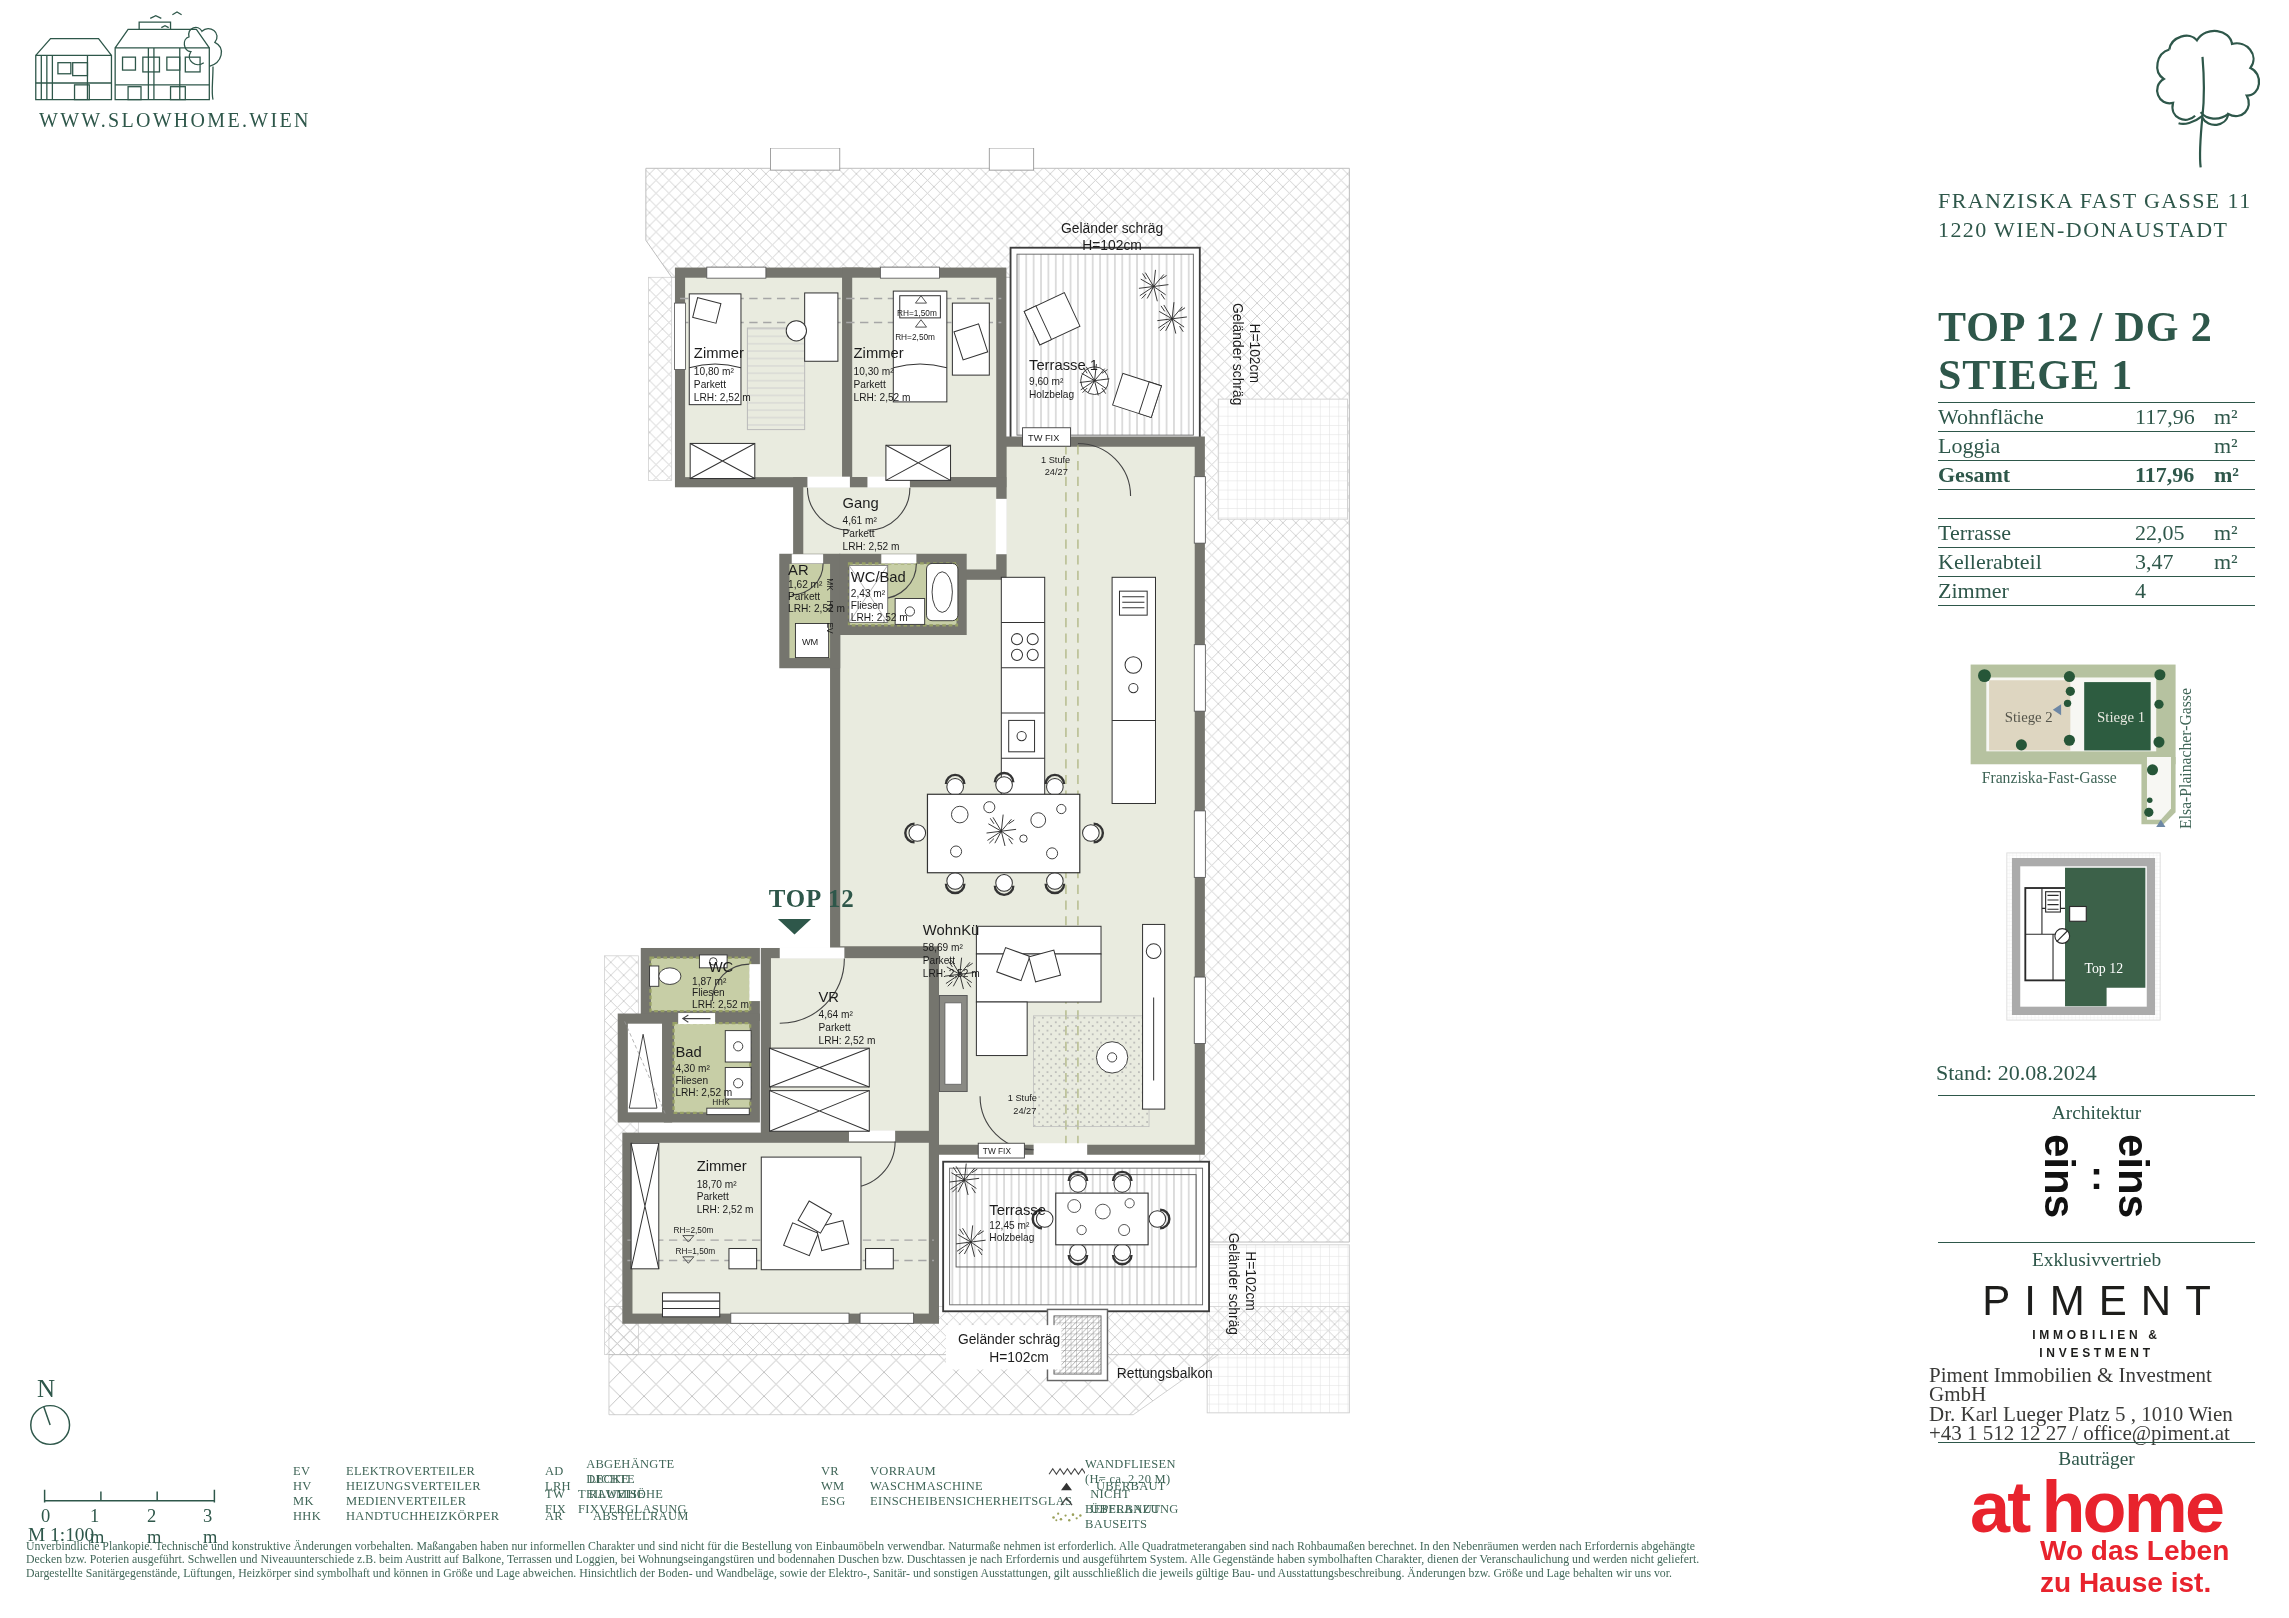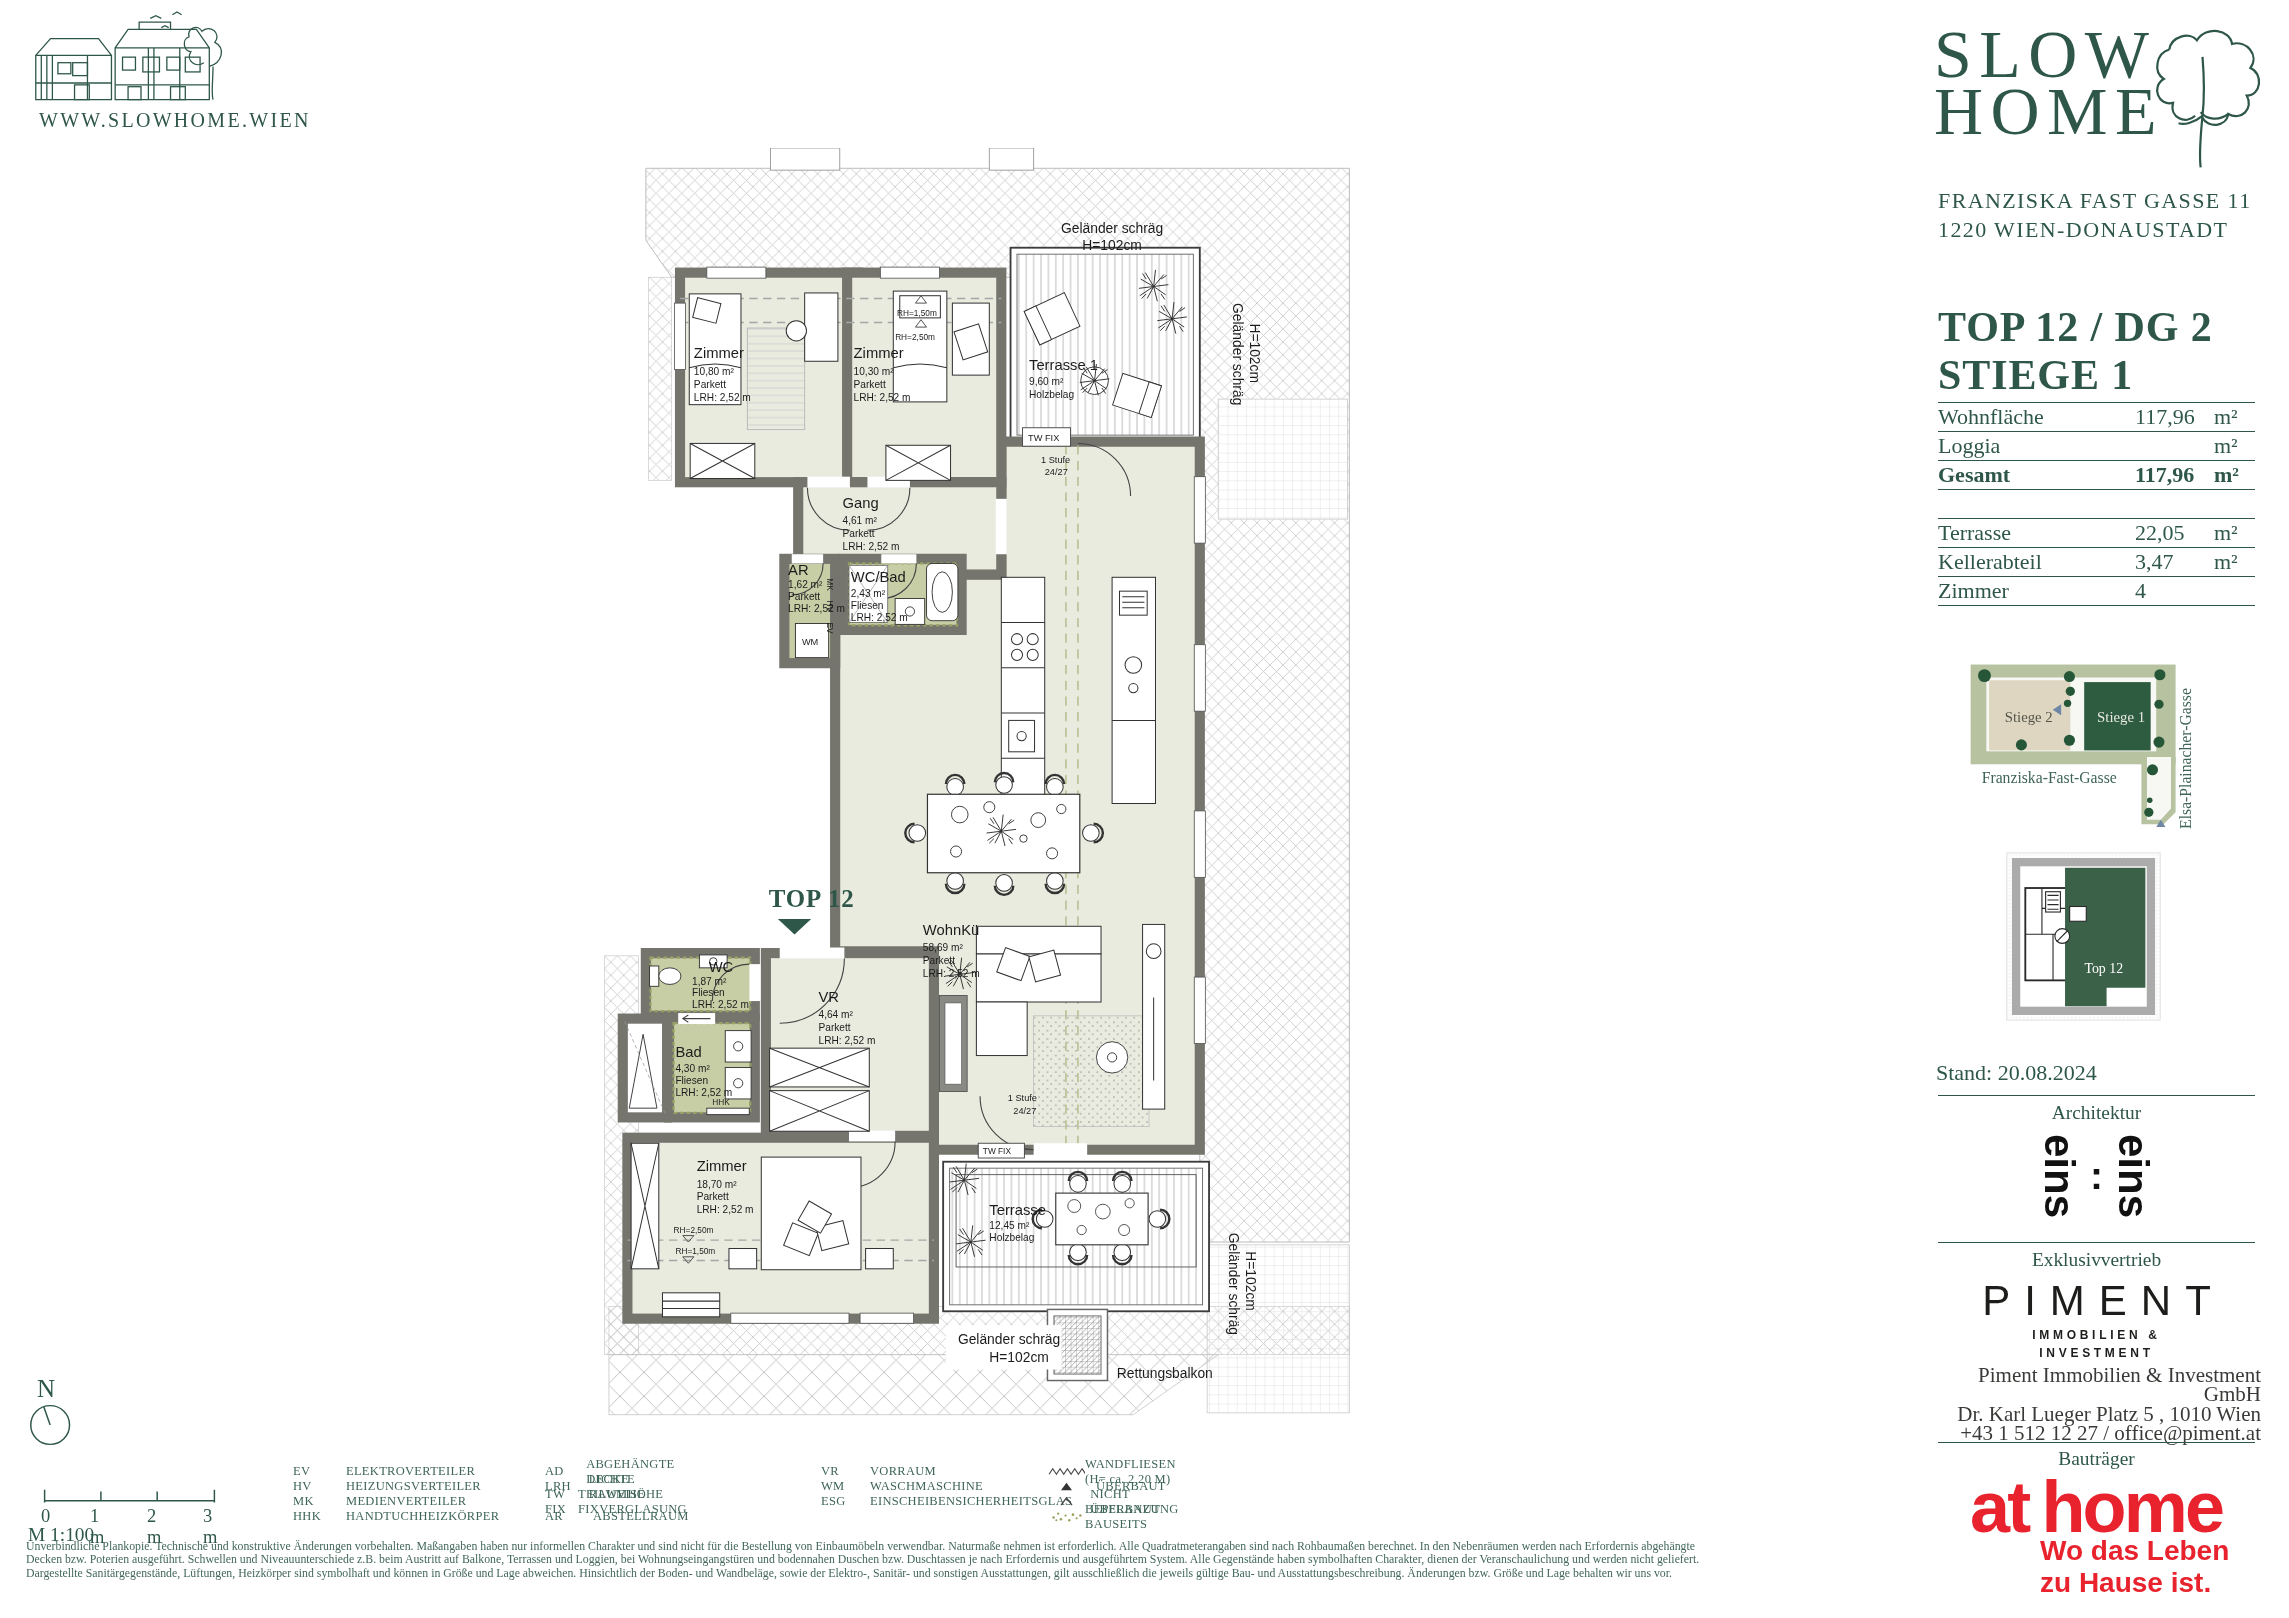--- a/index.html
+++ b/index.html
@@ -28,21 +28,21 @@
   .sline{height:0;border-top:1.8px solid var(--green);width:317px;left:1938px;}
   .seclabel{left:1938px;width:317px;text-align:center;font-size:19.4px;color:var(--green);}
   .eins-logo{left:2021px;top:1119px;width:151px;height:113px;display:flex;align-items:center;justify-content:center;color:#111;}
   .eins-cell{width:50px;height:111px;display:flex;align-items:center;justify-content:center;}
   .eins-word{transform:rotate(90deg);font-family:"Liberation Sans",sans-serif;font-weight:800;font-size:42px;white-space:nowrap;}
   .eins-colon{font-family:"Liberation Sans",sans-serif;font-weight:800;font-size:39px;width:24px;text-align:center;}
   .piment-word{left:1938px;top:1277px;width:317px;text-align:center;font-family:"Liberation Sans",sans-serif;
                font-size:42px;font-weight:500;letter-spacing:14px;color:var(--ink);text-indent:14px;}
   .piment-sub{left:1938px;top:1327px;width:317px;text-align:center;font-family:"Liberation Sans",sans-serif;
               font-size:12px;font-weight:bold;letter-spacing:3.7px;line-height:17.5px;color:var(--ink);}
-  .piment-contact{left:1929px;top:1366px;width:332px;text-align:right;font-size:21px;line-height:19.4px;color:#3a3a38;}
+  .piment-contact{left:1929px;top:1366px;width:332px;text-align:left;font-size:21px;line-height:19.4px;color:#3a3a38;}
   .athome{left:1970px;top:1466px;font-family:"Liberation Sans",sans-serif;font-weight:bold;font-size:72px;
           letter-spacing:-2.8px;color:var(--red);}
   .athome .gap{display:inline-block;width:13px;}
   .tagline{left:2040px;top:1535px;font-family:"Liberation Sans",sans-serif;font-weight:bold;font-size:28px;
            line-height:32px;color:var(--red);}
   
   .north-n{left:37px;top:1375px;font-size:25px;color:var(--green);}
   .scale-label{left:28px;top:1524px;font-size:19.4px;color:var(--green);}
   .scale-ticks{left:0;top:1506px;font-size:18.5px;color:var(--green);}
   .scale-ticks span{position:absolute;}
@@ -86,24 +86,20 @@
     <rect x="146" y="50" width="14" height="14"></rect>
       <rect x="166" y="50" width="16" height="16"></rect>
     <path d="M90 80 H192"></path>
       <rect x="104" y="82" width="14" height="14"></rect>
       <rect x="150" y="82" width="16" height="14"></rect>
     <path d="M192 60 C206 56 210 40 198 34 C206 24 192 14 184 22 C180 14 168 18 170 28 C162 30 164 44 172 44 C166 54 178 62 186 56"></path>
     <path d="M196 60 C196 76 194 88 196 96"></path>
   </svg>
   <div class="abs weburl">WWW.SLOWHOME.WIEN</div>
 
-  <div class="abs logo-words">
-    <div>SLOW</div>
-    <div>HOME</div>
-  </div>
   <svg class="abs" style="left:2138px;top:20px" width="129" height="152" viewBox="0 0 140 165" fill="none" stroke="#2e574a" stroke-width="2.4">
     <path d="M34 32 C20 36 16 56 28 64 C14 72 22 94 38 90 C34 106 52 114 62 104"></path>
     <path d="M34 32 C36 18 56 12 64 22 C74 6 100 10 102 26 C118 22 132 38 122 52 C136 58 134 82 118 82 C126 96 112 110 98 102 C96 116 76 118 70 106"></path>
     <path d="M98 102 C88 110 74 108 68 100"></path>
     <path d="M70 40 C72 64 72 86 70 104 C68 124 66 144 68 160"></path>
     <path d="M70 104 C60 112 50 114 44 112"></path>
   </svg>
   <div class="abs addr">
     <div>FRANZISKA FAST GASSE 11</div>
     <div>1220 WIEN-DONAUSTADT</div>

